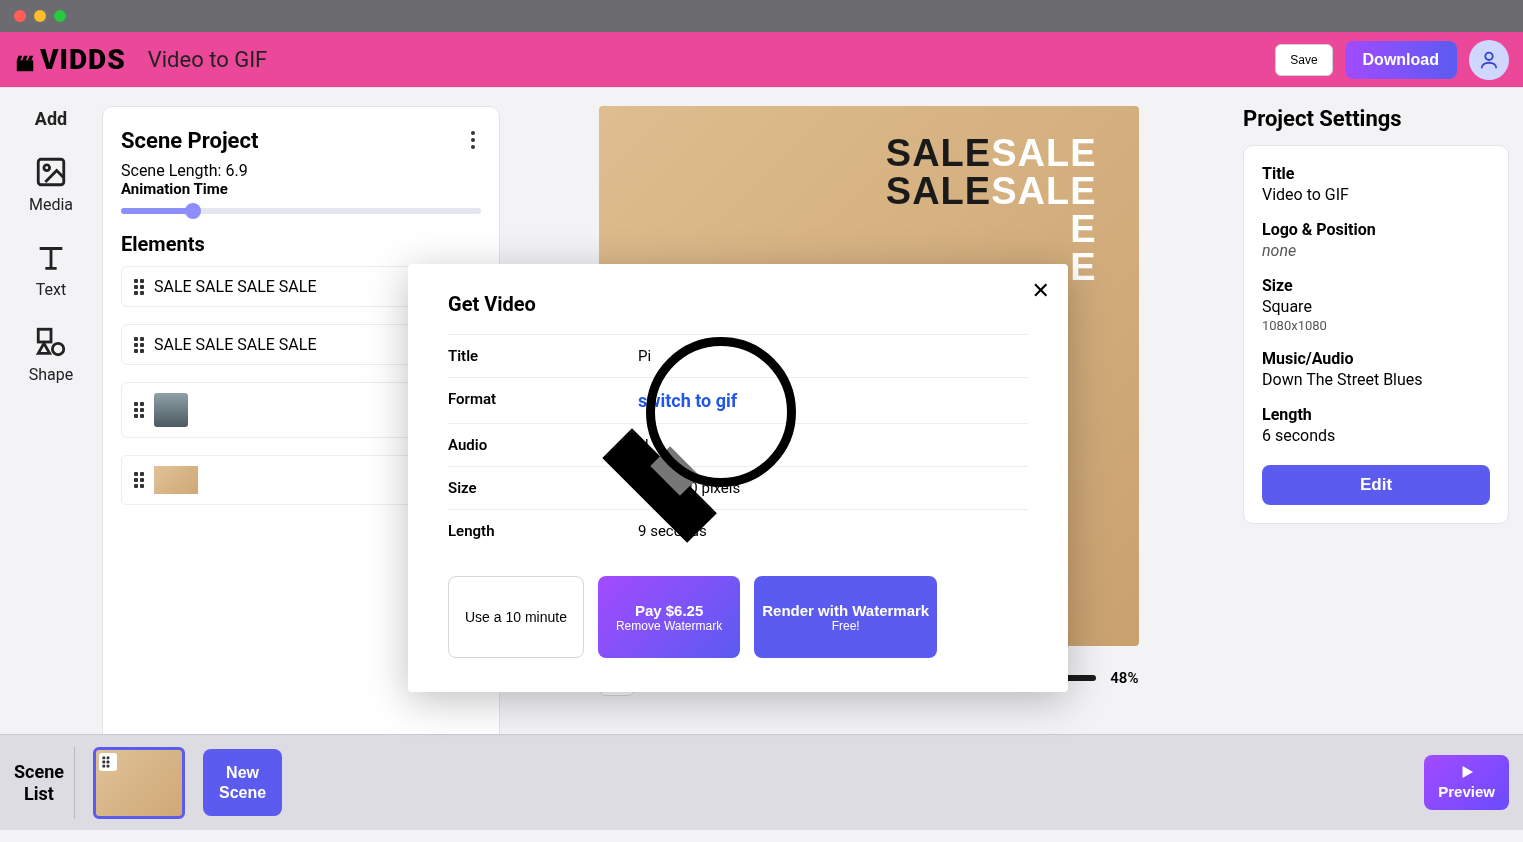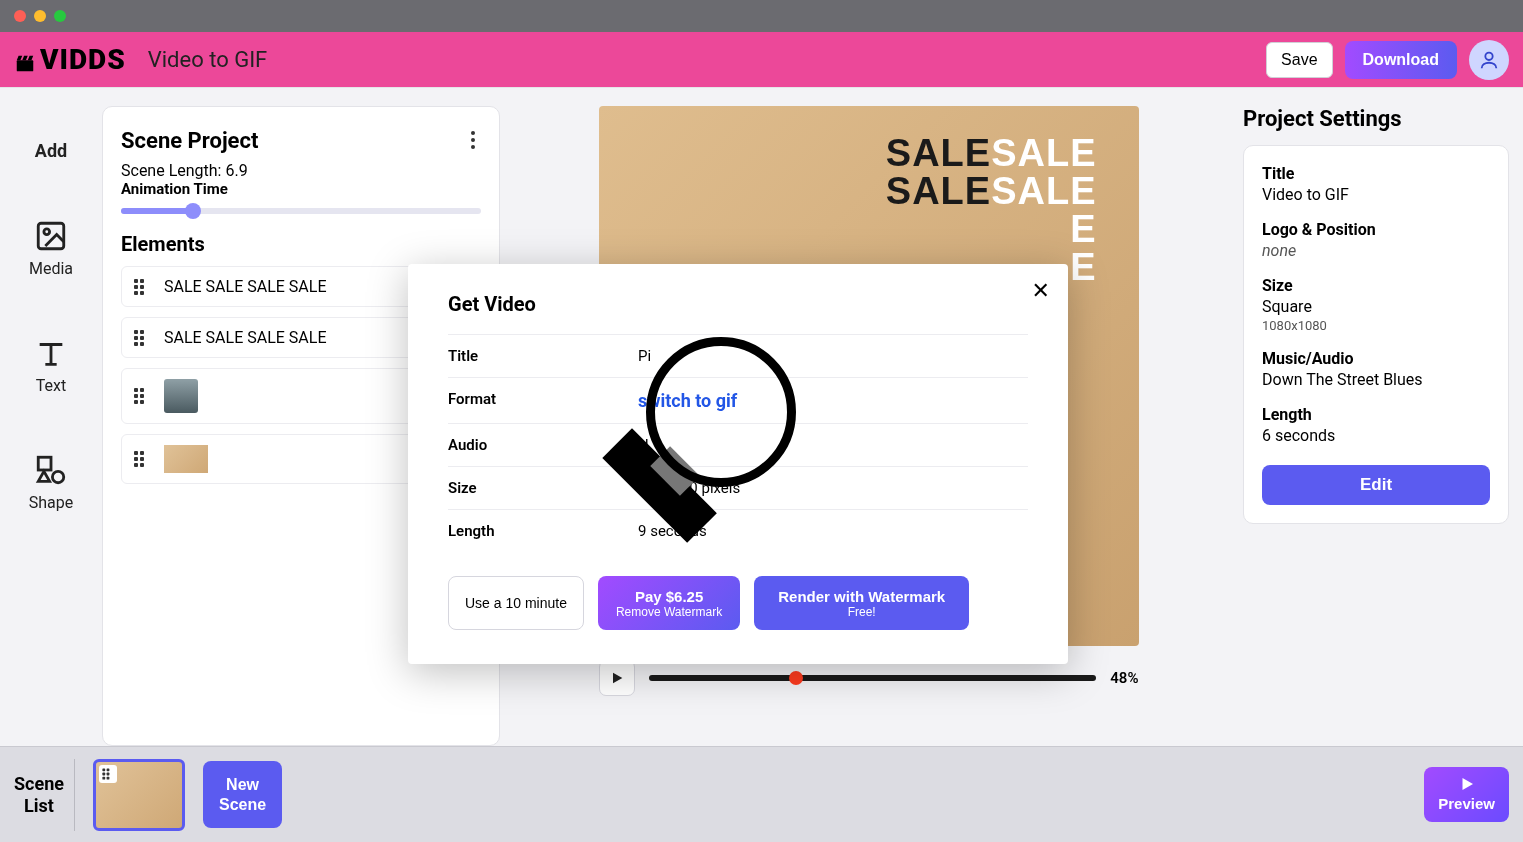--- a/index.html
+++ b/index.html
@@ -11,41 +11,41 @@
 .tl-red { background: #ff5f56; }
 .tl-yellow { background: #ffbd2e; }
 .tl-green { background: #27c93f; }
 
 
 .header { height: 56px; background: #ec4899; border-bottom: 1px solid #e5e5e8; display: flex; align-items: center; padding: 0 14px; }
 .logo-wrap { display: flex; align-items: center; gap: 4px; font-weight: 900; font-size: 28px; letter-spacing: 1px; }
 .logo-icon { width: 22px; height: 22px; display:inline-block; }
 .page-title { margin-left: 22px; font-size: 22px; color: #222; }
 .header-spacer { flex: 1; }
-.btn-save { background: #fff; border: 1px solid #d0d0d6; border-radius: 6px; padding: 8px 14px; font-size: 16px; cursor: pointer; }
+.btn-save { background: #fff; border: 1px solid #d0d0d6; border-radius: 6px; padding: 8px 14px; font-size: 12px; cursor: pointer; }
 .btn-download { background: linear-gradient(90deg, #a24bff, #5b5bf0); border: none; border-radius: 8px; padding: 10px 18px; color: #fff; font-size: 16px; font-weight: 600; margin-left: 12px; cursor: pointer; }
 .avatar { width: 40px; height: 40px; border-radius: 50%; background: #cfd6ff; display: flex; align-items: center; justify-content: center; margin-left: 12px; cursor: pointer; }
 
 
 .main { display: flex; height: calc(842px - 32px - 56px - 96px); }
 .sidenav { width: 102px; display: flex; flex-direction: column; align-items: center; padding-top: 20px; gap: 26px; }
-.sidenav > div { display: flex; flex-direction: column; align-items: center; gap: 6px; cursor: pointer; margin-top: 32px; }
+.sidenav > div { display: flex; flex-direction: column; align-items: center; gap: 6px; cursor: pointer; }
 .sidenav-label { font-size: 16px; color: #222; }
 .add-label { font-weight: 700; font-size: 18px; }
 
 .panel { width: 398px; background: #fff; border: 1px solid #e3e3e8; border-radius: 10px; margin-top: 18px; padding: 18px; overflow: hidden; }
 .panel-header { display: flex; justify-content: space-between; align-items: center; }
 .panel-title { font-size: 22px; font-weight: 700; }
 .scene-length { font-size: 16px; margin-top: 6px; }
 .anim-time { font-size: 15px; font-weight: 700; }
 .slider-track { height: 6px; background: #e5e5f0; border-radius: 3px; margin: 10px 0 18px; position: relative; }
 .slider-fill { position: absolute; left: 0; top: 0; height: 100%; width: 20%; background: #8d8dfb; border-radius: 3px; }
 .slider-thumb { position: absolute; left: 20%; top: -5px; width: 16px; height: 16px; border-radius: 50%; background: #8d8dfb; transform: translateX(-50%); cursor: pointer; }
 .elements-title { font-size: 20px; font-weight: 700; margin-top: 8px; margin-bottom: 10px; }
-.element-row { display: flex; align-items: center; gap: 14px; background: #fff; border: 1px solid #ececf0; border-radius: 6px; padding: 10px 12px; margin-bottom: 10px; cursor: pointer; }
+.element-row { display: flex; align-items: center; gap: 4px; background: #fff; border: 1px solid #ececf0; border-radius: 6px; padding: 10px 12px; margin-bottom: 17px; cursor: pointer; }
 .drag-handle { width: 16px; height: 16px; display: grid; grid-template-columns: repeat(2, 4px); grid-template-rows: repeat(3, 4px); gap: 2px; }
 .drag-handle > span { background: #333; border-radius: 1px; }
 .element-text { font-size: 16px; }
 .thumb { width: 34px; height: 34px; border-radius: 3px; background: #aaa; }
 .thumb-person { background: linear-gradient(180deg, #8fa0a6, #4a5a60); }
 .thumb-sand-wide { width: 44px; height: 28px; background: linear-gradient(135deg, #e0c298, #cfa876); }
 
 
 .canvas-area { flex: 1; display: flex; flex-direction: column; align-items: center; padding: 18px 20px 0; position: relative; }
 .canvas { width: 540px; height: 540px; background: linear-gradient(135deg, #dfbd8e, #c9a16f); border-radius: 4px; position: relative; overflow: hidden; }
@@ -64,43 +64,43 @@
 .rightpanel { width: 286px; padding: 18px 14px 0 6px; }
 .rp-title { font-size: 22px; font-weight: 700; margin-bottom: 14px; }
 .rp-card { background: #fff; border: 1px solid #e3e3e8; border-radius: 10px; padding: 18px; }
 .rp-field-label { font-size: 16px; font-weight: 700; }
 .rp-field-value { font-size: 16px; margin-top: 2px; margin-bottom: 16px; }
 .rp-field-value.italic { font-style: italic; color: #555; }
 .rp-sub { font-size: 13px; color: #555; }
 .btn-edit { width: 100%; background: #5b5bf0; color: #fff; border: none; border-radius: 8px; padding: 10px; font-size: 17px; font-weight: 600; margin-top: 4px; cursor: pointer; }
 
 
-.bottombar { position: absolute; bottom: 0; left: 0; right: 0; height: 96px; background: #dcdce2; border-top: 1px solid #c9c9d0; display: flex; align-items: center; padding: 0 14px; gap: 18px; }
+.bottombar { position: absolute; bottom: 12px; left: 0; right: 0; height: 96px; background: #dcdce2; border-top: 1px solid #c9c9d0; display: flex; align-items: center; padding: 0 14px; gap: 18px; }
 .scenelist-label { font-size: 18px; font-weight: 700; text-align: center; line-height: 1.2; padding-right: 10px; border-right: 1px solid #b9b9c0; height: 72px; display: flex; align-items: center; }
 .scene-thumb-wrap { width: 92px; height: 72px; border: 3px solid #5b5bf0; border-radius: 6px; background: linear-gradient(135deg, #e0c298, #cfa876); position: relative; cursor: pointer; }
 .scene-thumb-handle { position: absolute; top: 3px; left: 3px; width: 18px; height: 18px; background: #fff; border-radius: 3px; display: grid; place-items: center; }
 .btn-newscene { background: #5b5bf0; color: #fff; border: none; border-radius: 8px; padding: 14px 16px; font-size: 16px; font-weight: 600; line-height: 1.2; cursor: pointer; }
 .bottom-spacer { flex: 1; }
 .btn-preview { background: linear-gradient(135deg, #a24bff, #6b4bff); color: #fff; border: none; border-radius: 8px; padding: 8px 14px 10px; font-size: 15px; font-weight: 700; display: flex; flex-direction: column; align-items: center; gap: 2px; cursor: pointer; }
 
 
 .modal { position: absolute; left: 408px; top: 264px; width: 660px; background: #fff; border-radius: 4px; box-shadow: 0 8px 40px rgba(0,0,0,0.25); padding: 28px 40px 34px; z-index: 50; }
 .modal-close { position: absolute; top: 14px; right: 18px; font-size: 22px; cursor: pointer; background: none; border: none; }
 .modal-title { font-size: 20px; font-weight: 700; margin-bottom: 18px; }
 .modal-row { display: flex; border-top: 1px solid #ececf0; padding: 12px 0; font-size: 15px; }
 .modal-row:last-of-type { border-bottom: 1px solid #ececf0; }
 .modal-row-label { width: 190px; font-weight: 600; }
 .modal-row-value { flex: 1; }
 .switch-link { color: #2256e6; font-weight: 700; font-size: 18px; cursor: pointer; }
 .modal-actions { display: flex; gap: 14px; margin-top: 24px; }
-.btn-trial { background: #fff; border: 1px solid #d6d6de; border-radius: 8px; padding: 18px 16px; font-size: 14px; cursor: pointer; }
+.btn-trial { background: #fff; border: 1px solid #d6d6de; border-radius: 8px; padding: 32px 16px; font-size: 14px; cursor: pointer; }
 .btn-pay { background: linear-gradient(135deg, #a24bff, #5b5bf0); border: none; border-radius: 8px; padding: 8px 18px; color: #fff; text-align: center; cursor: pointer; }
 .btn-pay .top { font-size: 15px; font-weight: 600; }
 .btn-pay .bot { font-size: 12px; }
-.btn-render { background: #5b5bf0; border: none; border-radius: 8px; padding: 8px 24px; color: #fff; text-align: center; cursor: pointer; }
+.btn-render { background: #5b5bf0; border: none; border-radius: 8px; padding: 8px 8px; color: #fff; text-align: center; cursor: pointer; }
 .btn-render .top { font-size: 15px; font-weight: 600; }
 .btn-render .bot { font-size: 12px; }
 
 
 .magnifier { position: absolute; left: 552px; top: 337px; z-index: 60; pointer-events: none; }
 .mag-circle { width: 150px; height: 150px; border: 9px solid #000; border-radius: 50%; position: absolute; left: 94px; top: 0; background: transparent; }
 .mag-handle-joint { position: absolute; left: 102px; top: 120px; width: 42px; height: 28px; background: #777; transform: rotate(45deg); }
 .mag-handle { position: absolute; left: 30px; top: 170px; width: 120px; height: 42px; background: #000; transform: rotate(45deg); transform-origin: right center; }
 
 .kebab { display: flex; flex-direction: column; gap: 3px; cursor: pointer; padding: 6px; }

